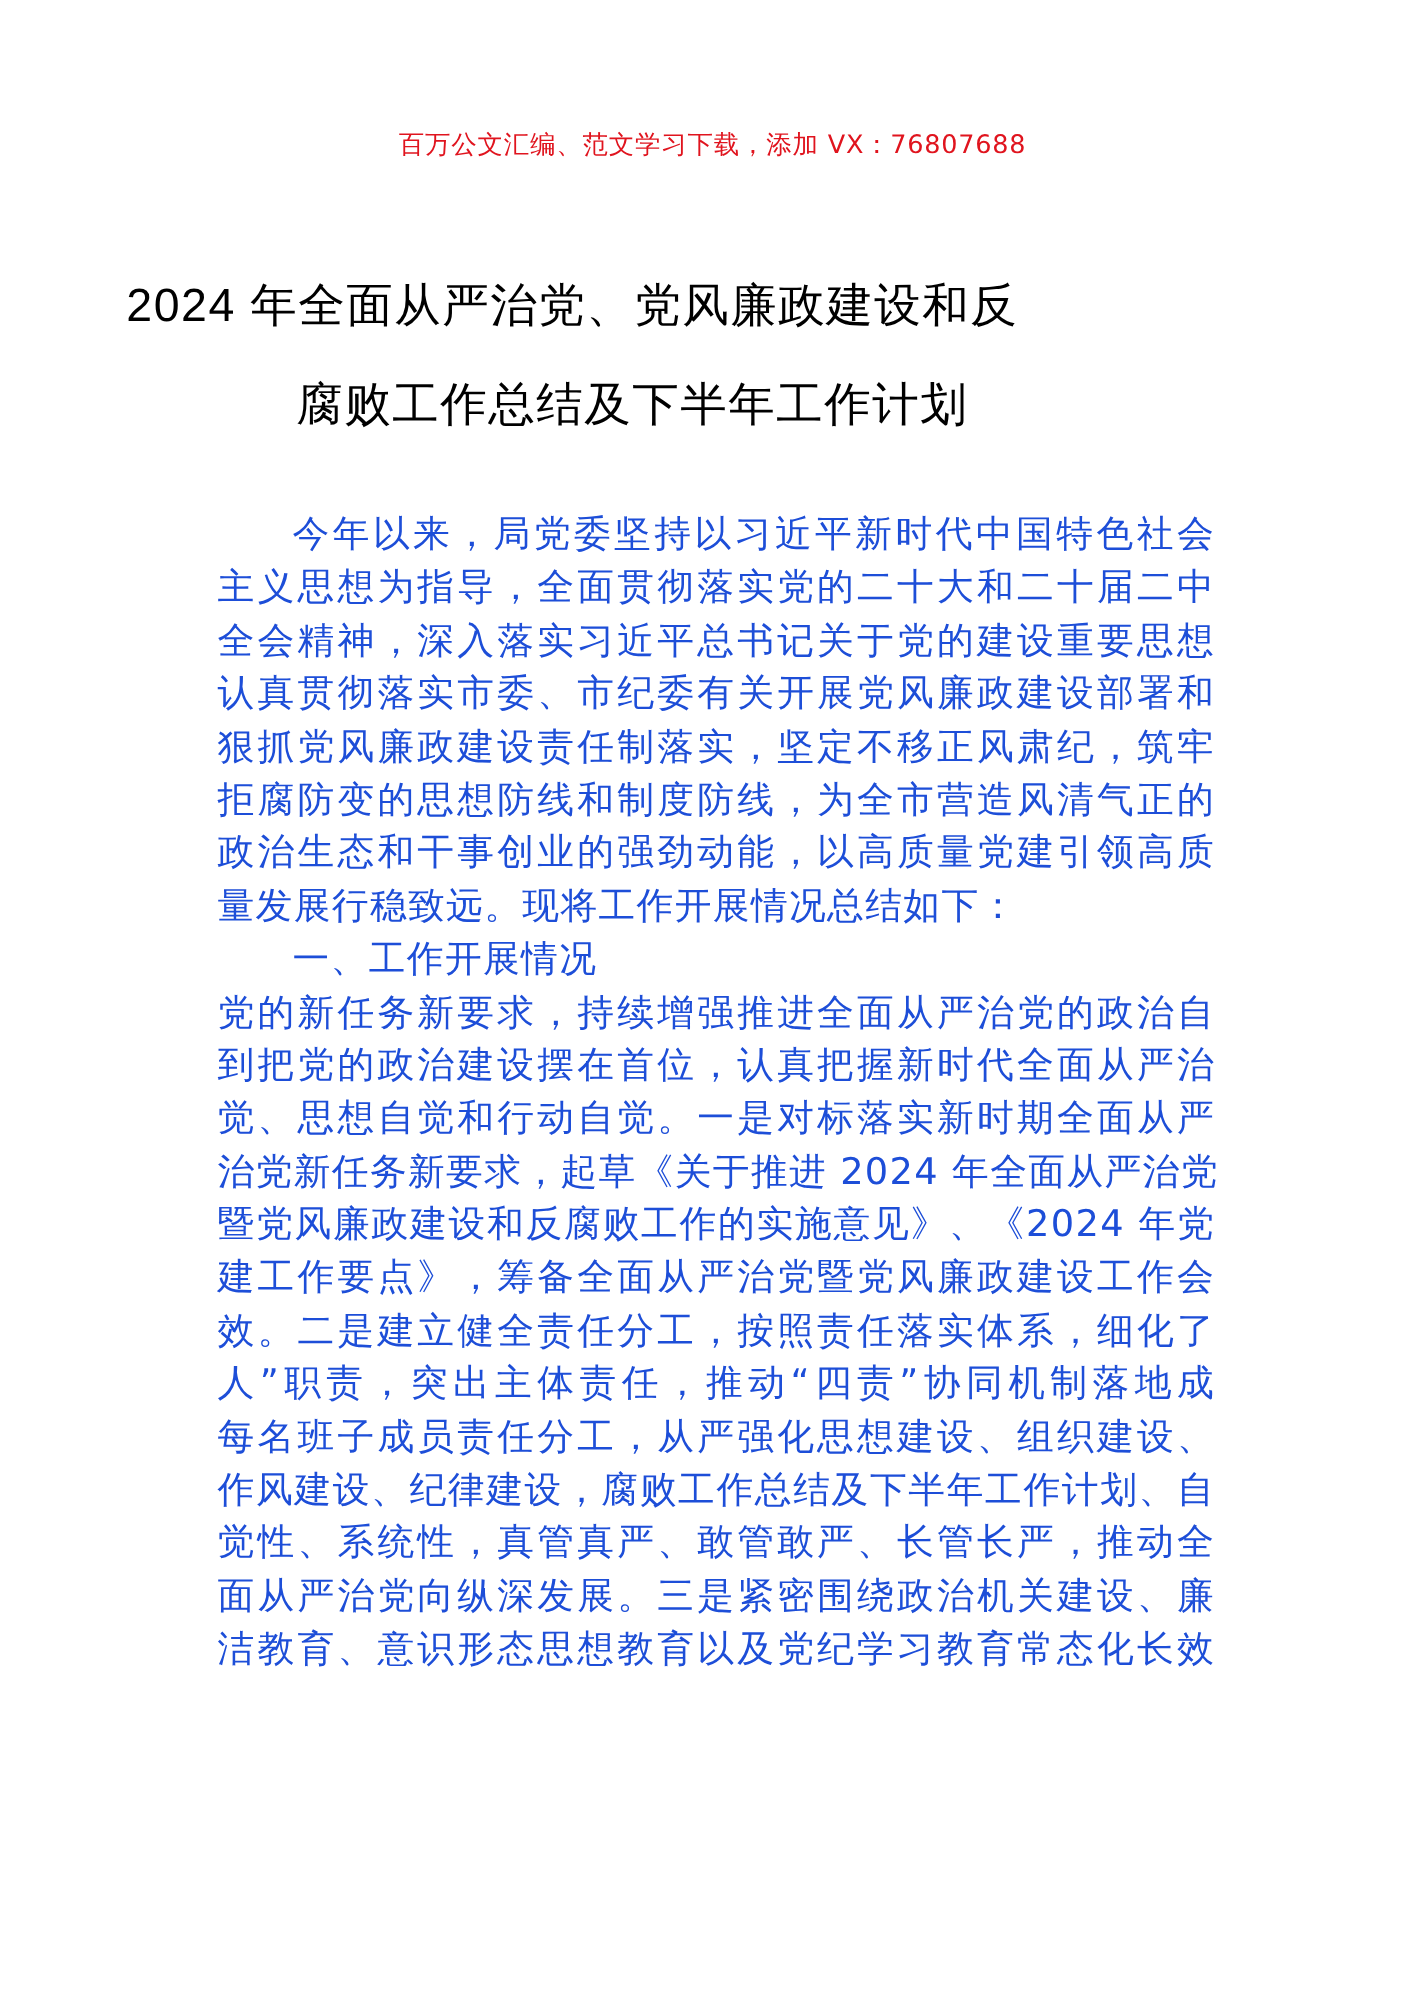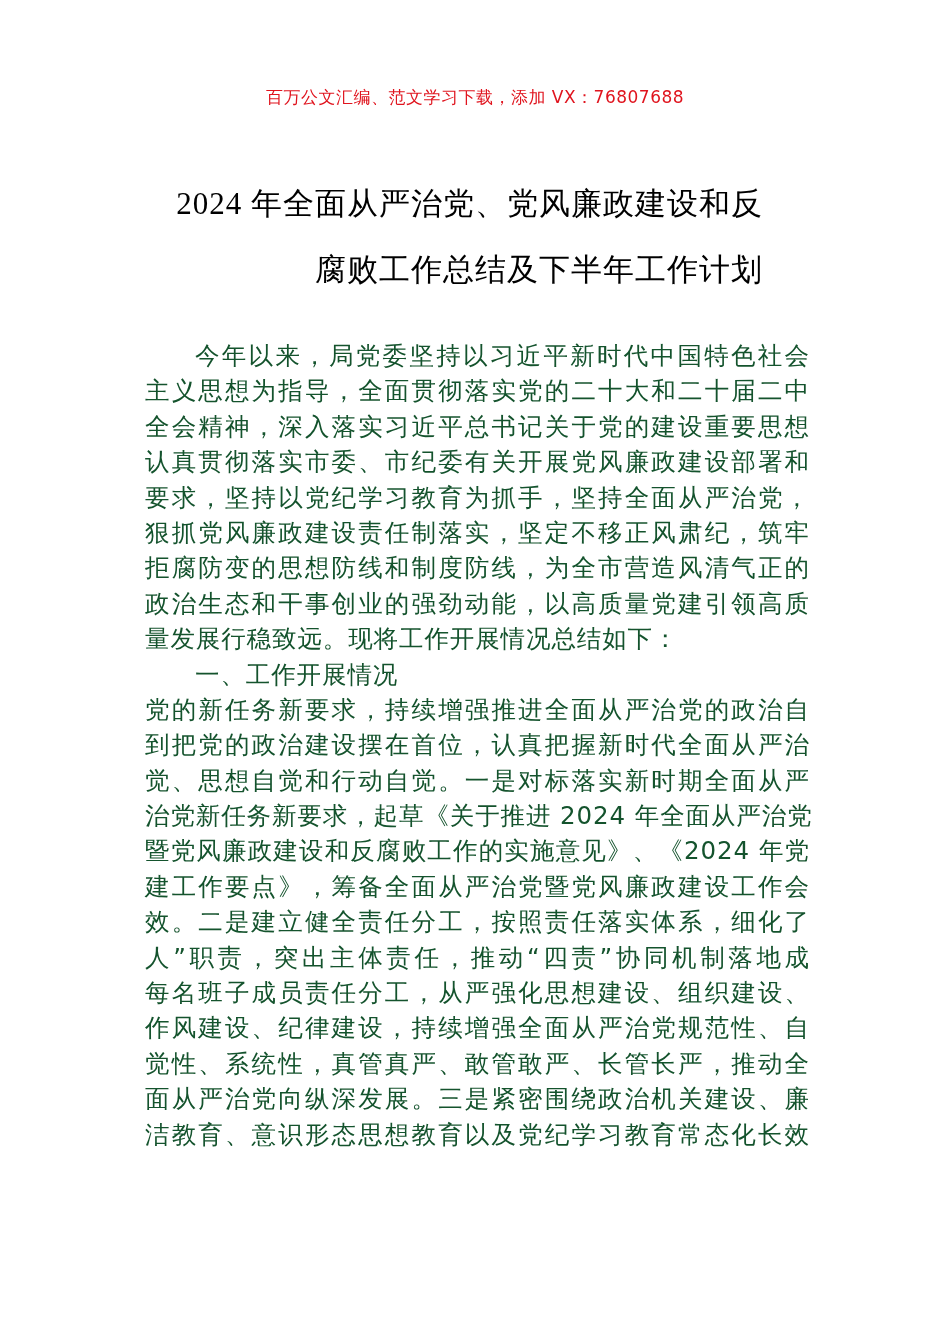--- a/index.html
+++ b/index.html
@@ -2,59 +2,58 @@
 <html><head>
 <meta charset="utf-8">
 <style>
   html, body { margin: 0; padding: 0; background: #ffffff; }
   body { width: 950px; height: 1344px; position: relative; overflow: hidden; font-family: "DejaVu Sans", sans-serif; }
   .watermark {
     position: absolute; left: 0; width: 950px; top: 84px; text-align: center;
     color: #e0141e; font-size: 17px; letter-spacing: 0.5px; line-height: 26px;
   }
   .title {
-    position: absolute; left: 0; width: 763px; text-align: right;
+    position: absolute; left: 0; width: 763px; text-align: center;
     color: #000; font-size: 31px; line-height: 40px; letter-spacing: 1px;
-    font-family: Liberation Serif, serif;
+    font-family: Liberation Sans, sans-serif;
   }
   .title.l1 { top: 184px; }
-  .title.l2 { top: 250px; }
+  .title.l2 { top: 250px; margin-left: 40px; }
   .body-lines { position: absolute; left: 145px; top: 338px; width: 665px; }
   .line {
-    height: 35.4px; line-height: 35.4px; font-size: 24.5px; color: #14532d;
+    height: 35.4px; line-height: 35.4px; font-size: 24.5px; color: #1d4ed8;
     white-space: nowrap; letter-spacing: 0.9px; text-align: justify; text-align-last: justify;
   }
   .line.indent { padding-left: 50px; }
   .line.last { text-align-last: left; }
 </style>
 </head>
 <body>
 
 <div class="watermark">百万公文汇编、范文学习下载，添加 VX：76807688</div>
 
 <div class="title l1">2024 年全面从严治党、党风廉政建设和反</div>
 <div class="title l2">腐败工作总结及下半年工作计划</div>
 
 <div class="body-lines">
   <div class="line indent">今年以来，局党委坚持以习近平新时代中国特色社会</div>
   <div class="line">主义思想为指导，全面贯彻落实党的二十大和二十届二中</div>
   <div class="line">全会精神，深入落实习近平总书记关于党的建设重要思想</div>
   <div class="line">认真贯彻落实市委、市纪委有关开展党风廉政建设部署和</div>
-  <div class="line">要求，坚持以党纪学习教育为抓手，坚持全面从严治党，</div>
   <div class="line">狠抓党风廉政建设责任制落实，坚定不移正风肃纪，筑牢</div>
   <div class="line">拒腐防变的思想防线和制度防线，为全市营造风清气正的</div>
   <div class="line">政治生态和干事创业的强劲动能，以高质量党建引领高质</div>
   <div class="line last">量发展行稳致远。现将工作开展情况总结如下：</div>
   <div class="line indent last">一、工作开展情况</div>
   <div class="line">党的新任务新要求，持续增强推进全面从严治党的政治自</div>
   <div class="line">到把党的政治建设摆在首位，认真把握新时代全面从严治</div>
   <div class="line">觉、思想自觉和行动自觉。一是对标落实新时期全面从严</div>
   <div class="line">治党新任务新要求，起草《关于推进 2024 年全面从严治党</div>
   <div class="line">暨党风廉政建设和反腐败工作的实施意见》、《2024 年党</div>
   <div class="line">建工作要点》，筹备全面从严治党暨党风廉政建设工作会</div>
   <div class="line">效。二是建立健全责任分工，按照责任落实体系，细化了</div>
   <div class="line">人”职责，突出主体责任，推动“四责”协同机制落地成</div>
   <div class="line">每名班子成员责任分工，从严强化思想建设、组织建设、</div>
-  <div class="line">作风建设、纪律建设，持续增强全面从严治党规范性、自</div>
+  <div class="line">作风建设、纪律建设，腐败工作总结及下半年工作计划、自</div>
   <div class="line">觉性、系统性，真管真严、敢管敢严、长管长严，推动全</div>
   <div class="line">面从严治党向纵深发展。三是紧密围绕政治机关建设、廉</div>
   <div class="line">洁教育、意识形态思想教育以及党纪学习教育常态化长效</div>
 </div>
 
 </body></html>

